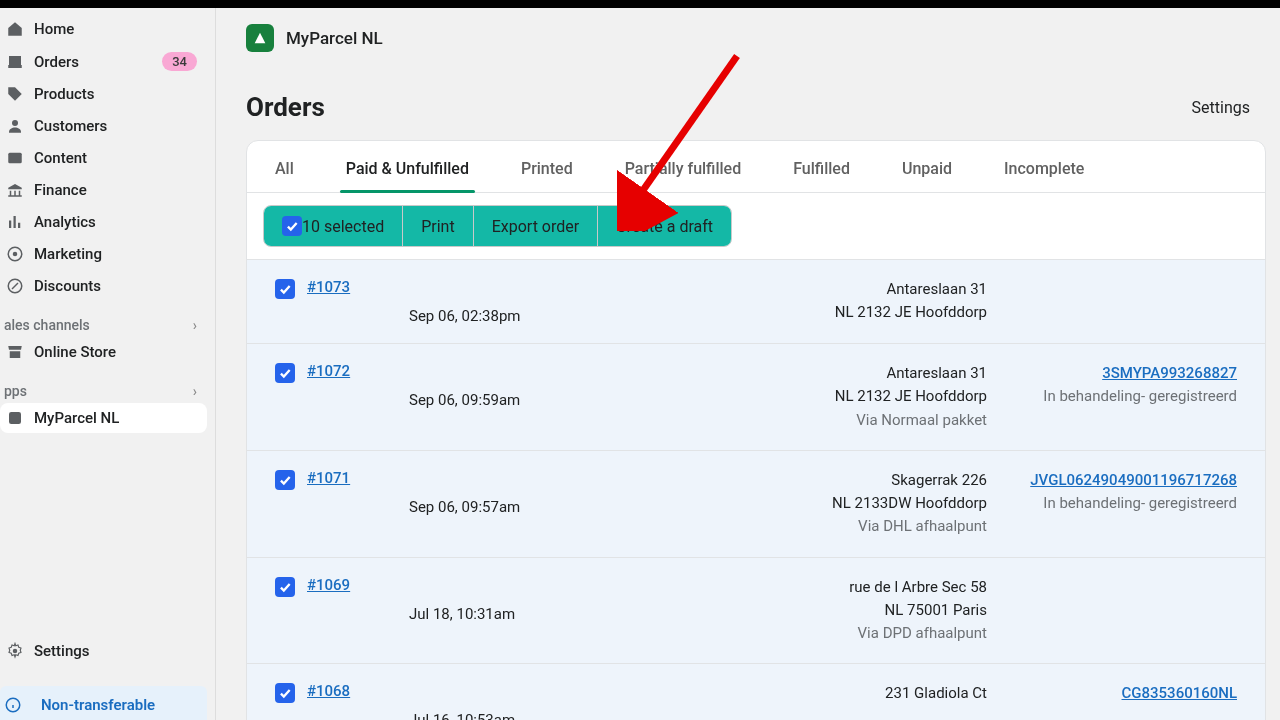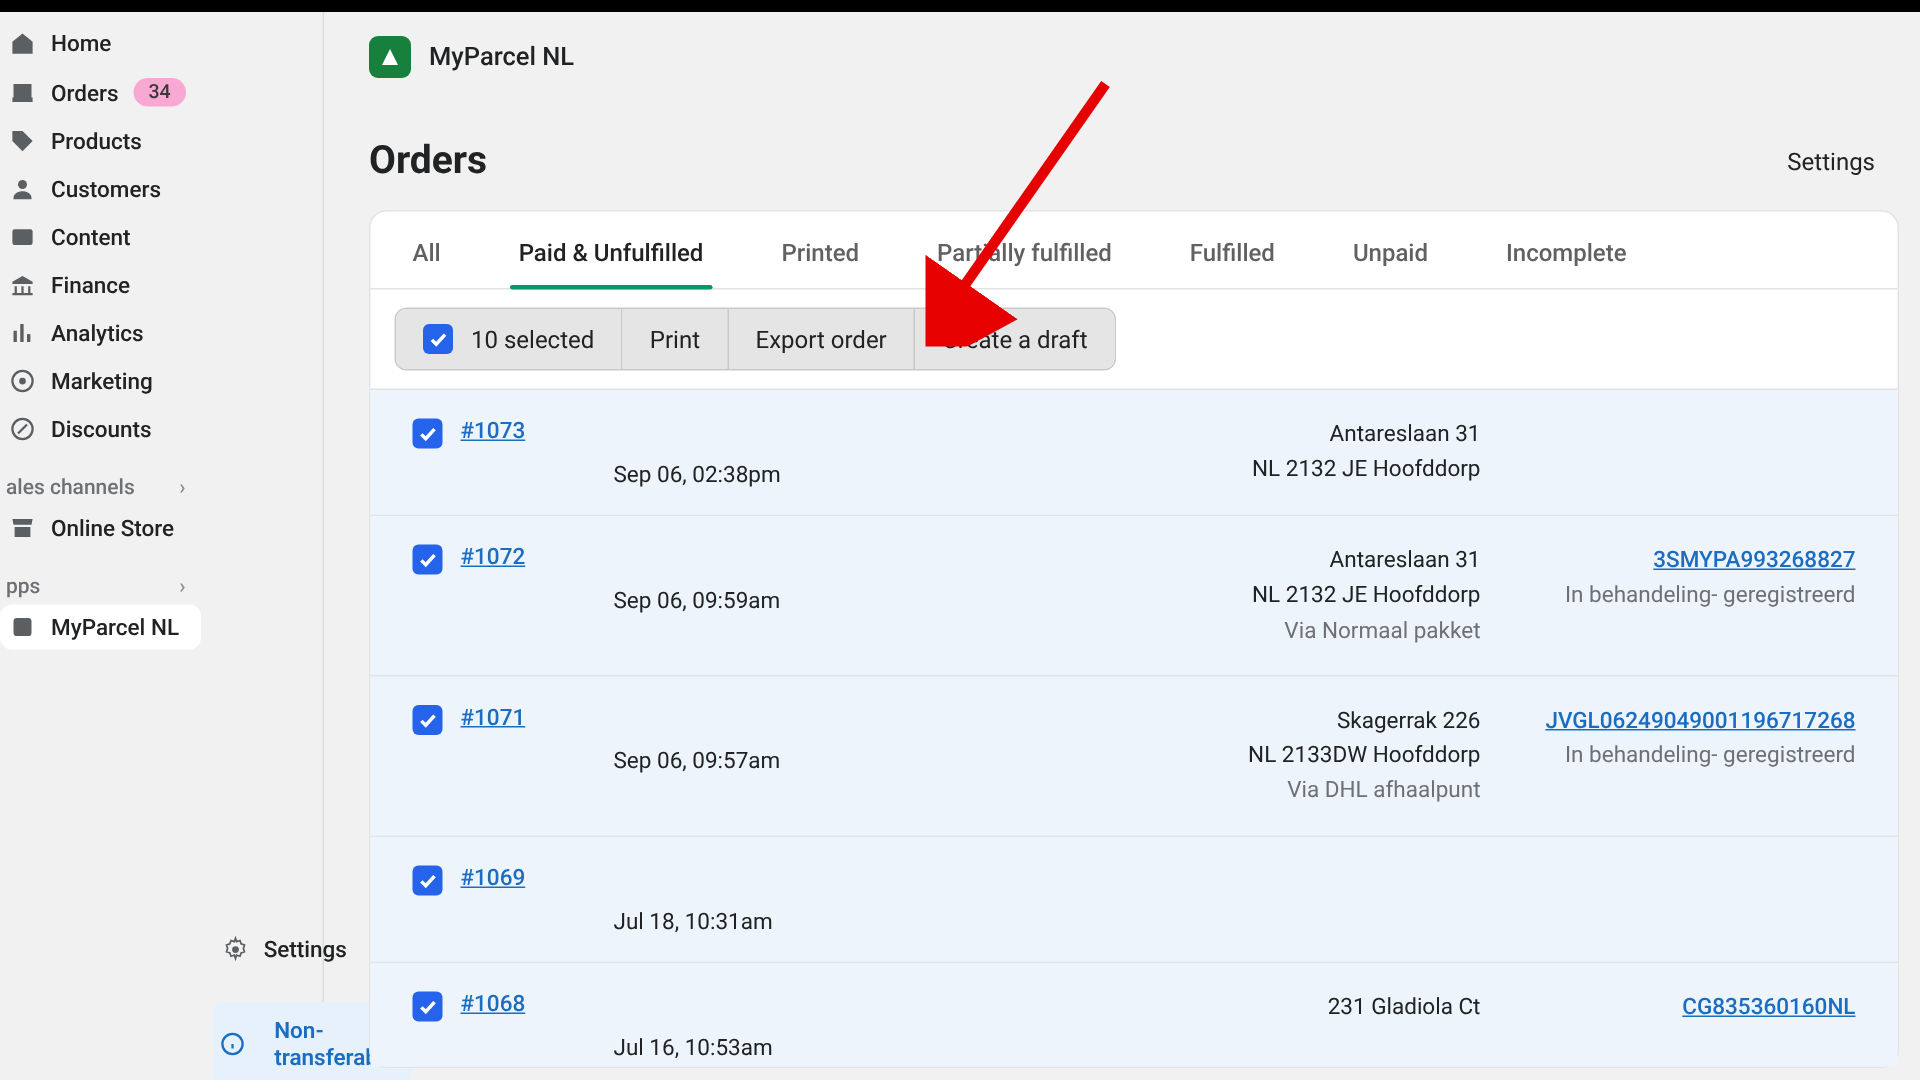--- a/index.html
+++ b/index.html
@@ -18,21 +18,21 @@
 }
 .layout {
   display: flex;
   height: 712px;
 }
 .sidebar {
   width: 216px;
   background: #f1f1f1;
   border-right: 1px solid #ddd;
   display: flex;
-  flex-direction: row;
+  flex-direction: column;
   position: relative;
 }
 .nav-list {
   padding: 6px 8px 0 0;
 }
 .nav-item {
   display: flex;
   align-items: center;
   padding: 6px 10px 6px 6px;
   border-radius: 8px;
@@ -187,24 +187,23 @@
 }
 .action-group {
   display: flex;
   border: 1px solid #c9c9c9;
   border-radius: 8px;
   overflow: hidden;
 }
 .action-seg {
   display: flex;
   align-items: center;
-  gap: 12px;
   padding: 10px 18px;
   font-size: 16px;
-  background: #e5e5e5;
+  background: #14b8a6;
   cursor: pointer;
   border-right: 1px solid #c9c9c9;
 }
 .action-seg:last-child { border-right: none; }
 .checkbox {
   width: 20px;
   height: 20px;
   background: #2563eb;
   border-radius: 4px;
   display: inline-flex;
@@ -506,20 +505,25 @@
         </div>
 
         <div class="row">
           <div class="cell-check"><span class="checkbox">
                 <svg width="14" height="14" viewBox="0 0 24 24" fill="none" stroke="#fff" stroke-width="4">
                   <polyline points="5 13 10 18 20 7"></polyline>
                 </svg>
               </span></div>
           <div class="cell-id"><a class="order-link">#1069</a></div>
           <div class="cell-date">Jul 18, 10:31am</div>
+          <div class="cell-addr">
+            <div>rue de l Arbre Sec 58</div>
+            <div>NL 75001 Paris</div>
+            <div class="muted">Via DPD afhaalpunt</div>
+          </div>
           <div class="cell-track"></div>
         </div>
 
         <div class="row" style="padding-bottom:4px;">
           <div class="cell-check"><span class="checkbox">
                 <svg width="14" height="14" viewBox="0 0 24 24" fill="none" stroke="#fff" stroke-width="4">
                   <polyline points="5 13 10 18 20 7"></polyline>
                 </svg>
               </span></div>
           <div class="cell-id"><a class="order-link">#1068</a></div>

